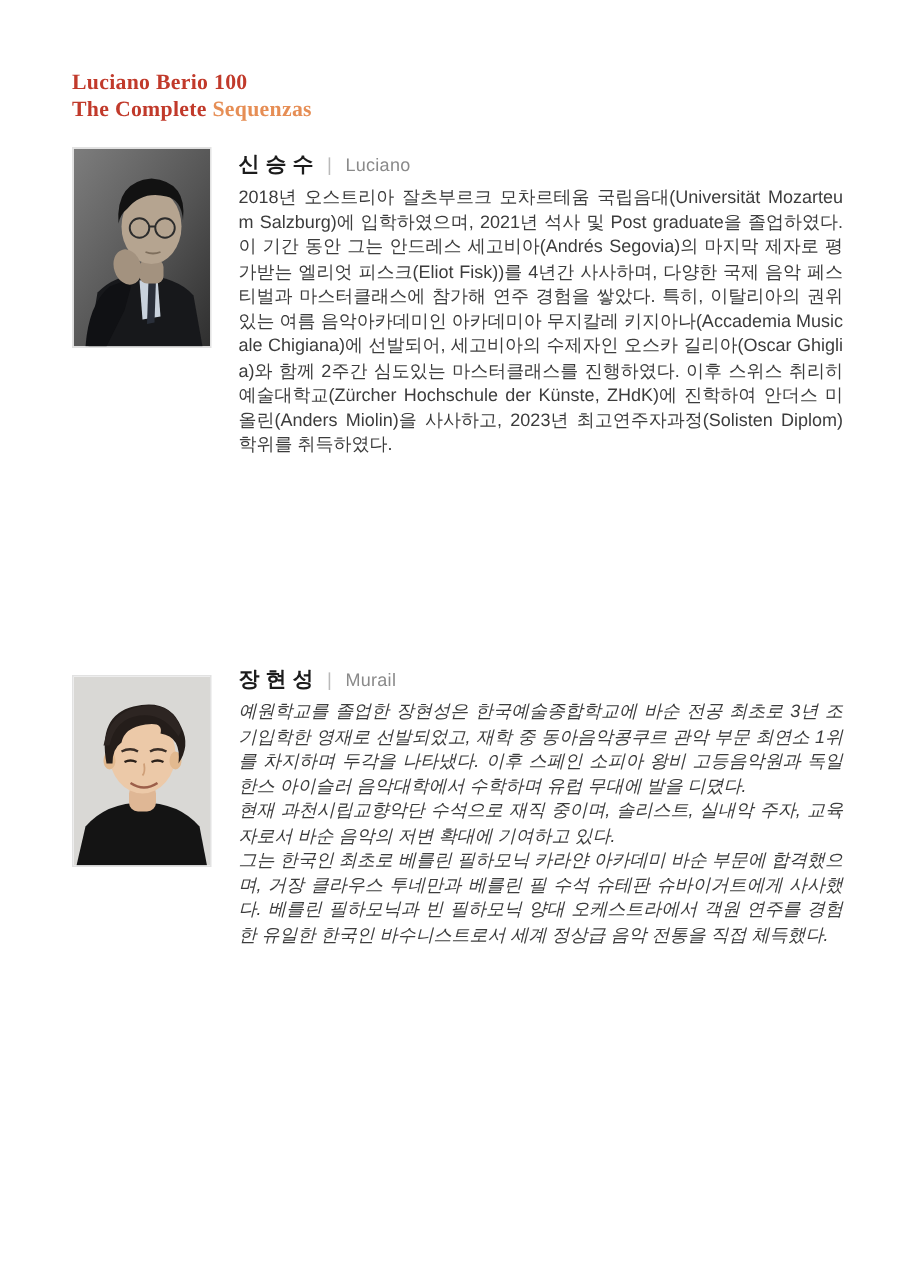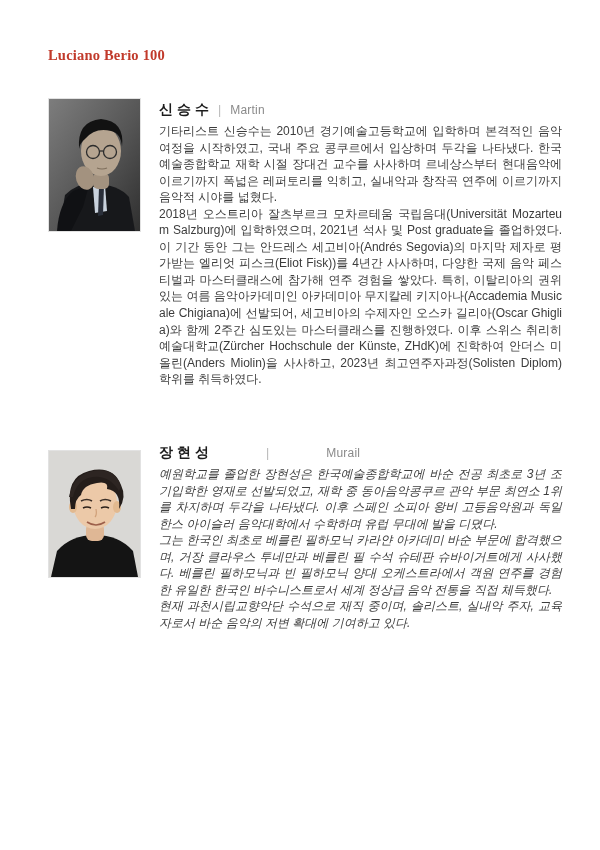--- a/index.html
+++ b/index.html
@@ -45,21 +45,21 @@
   
   .artist-head {
     position: absolute;
     left: 159px;
     height: 20px;
     display: flex;
     align-items: center;
     white-space: nowrap;
   }
   .artist-head-1 { top: 100px; }
-  .artist-head-2 { top: 443px; gap: 48px; }
+  .artist-head-2 { top: 443px; }
   .artist-name {
     font-size: 14px;
     font-weight: 700;
     color: #1c1c1c;
     letter-spacing: 4px;
   }
   .name-sep {
     color: #b9b9b9;
     font-size: 12.5px;
     margin: 0 9px 0 5px;
@@ -96,20 +96,24 @@
   }
 </style>
 </head>
 <body>
 
 <div class="page">
 
   <div class="event-title">
     <div>
       <span class="title-primary">Luciano Berio 100</span>
+    </div>
+    <div>
+      <span class="title-primary">The Complete</span>
+      <span class="title-secondary">Sequenzas</span>
     </div>
   </div>
 
   <div class="photo photo-1">
     <svg width="91" height="132" viewBox="0 0 91 132" xmlns="http://www.w3.org/2000/svg">
       <defs>
         <linearGradient id="bg1" x1="0" y1="0" x2="1" y2="1">
           <stop offset="0" stop-color="#7d7d7d"></stop>
           <stop offset="0.55" stop-color="#555555"></stop>
           <stop offset="1" stop-color="#2f2f2f"></stop>
@@ -137,25 +141,24 @@
 
       <path d="M8 132 Q10 104 24 92 L40 86 L34 108 L22 132 Z" fill="#101114"></path>
 
       <ellipse cx="36" cy="79" rx="9" ry="12" fill="#a3927f" transform="rotate(-18 36 79)"></ellipse>
     </svg>
   </div>
 
   <div class="artist-head artist-head-1">
     <span class="artist-name">신승수</span>
     <span class="name-sep">|</span>
-    <span class="artist-instrument">Martin</span>
+    <span class="artist-instrument">Luciano</span>
   </div>
 
   <div class="bio bio-1">
-    <p>기타리스트 신승수는 2010년 경기예술고등학교에 입학하며 본격적인 음악 여정을 시작하였고, 국내 주요 콩쿠르에서 입상하며 두각을 나타냈다. 한국예술종합학교 재학 시절 장대건 교수를 사사하며 르네상스부터 현대음악에 이르기까지 폭넓은 레퍼토리를 익히고, 실내악과 창작곡 연주에 이르기까지 음악적 시야를 넓혔다.</p>
     <p>2018년 오스트리아 잘츠부르크 모차르테움 국립음대(Universität Mozarteum Salzburg)에 입학하였으며, 2021년 석사 및 Post graduate을 졸업하였다. 이 기간 동안 그는 안드레스 세고비아(Andrés Segovia)의 마지막 제자로 평가받는 엘리엇 피스크(Eliot Fisk))를 4년간 사사하며, 다양한 국제 음악 페스티벌과 마스터클래스에 참가해 연주 경험을 쌓았다. 특히, 이탈리아의 권위 있는 여름 음악아카데미인 아카데미아 무지칼레 키지아나(Accademia Musicale Chigiana)에 선발되어, 세고비아의 수제자인 오스카 길리아(Oscar Ghiglia)와 함께 2주간 심도있는 마스터클래스를 진행하였다. 이후 스위스 취리히예술대학교(Zürcher Hochschule der Künste, ZHdK)에 진학하여 안더스 미올린(Anders Miolin)을 사사하고, 2023년 최고연주자과정(Solisten Diplom) 학위를 취득하였다.</p>
   </div>
 
   <div class="photo photo-2">
     <svg width="91" height="126" viewBox="0 0 91 126" xmlns="http://www.w3.org/2000/svg">
       <rect x="0" y="0" width="91" height="126" fill="#d9d8d5"></rect>
 
       <path d="M2 126 L8 100 Q22 84 46 84 Q70 84 84 100 L89 126 Z" fill="#141414"></path>
 
       <rect x="37" y="72" width="18" height="18" rx="6" fill="#dfb795"></rect>
@@ -182,19 +185,19 @@
   </div>
 
   <div class="artist-head artist-head-2">
     <span class="artist-name">장현성</span>
     <span class="name-sep">|</span>
     <span class="artist-instrument">Murail</span>
   </div>
 
   <div class="bio bio-2">
     <p>예원학교를 졸업한 장현성은 한국예술종합학교에 바순 전공 최초로 3년 조기입학한 영재로 선발되었고, 재학 중 동아음악콩쿠르 관악 부문 최연소 1위를 차지하며 두각을 나타냈다. 이후 스페인 소피아 왕비 고등음악원과 독일 한스 아이슬러 음악대학에서 수학하며 유럽 무대에 발을 디뎠다.</p>
+    <p>현재 과천시립교향악단 수석으로 재직 중이며, 솔리스트, 실내악 주자, 교육자로서 바순 음악의 저변 확대에 기여하고 있다.</p>
     <p>그는 한국인 최초로 베를린 필하모닉 카라얀 아카데미 바순 부문에 합격했으며, 거장 클라우스 투네만과 베를린 필 수석 슈테판 슈바이거트에게 사사했다. 베를린 필하모닉과 빈 필하모닉 양대 오케스트라에서 객원 연주를 경험한 유일한 한국인 바수니스트로서 세계 정상급 음악 전통을 직접 체득했다.</p>
-    <p>현재 과천시립교향악단 수석으로 재직 중이며, 솔리스트, 실내악 주자, 교육자로서 바순 음악의 저변 확대에 기여하고 있다.</p>
   </div>
 
   <div class="page-number">18</div>
 
 </div>
 
 </body></html>

